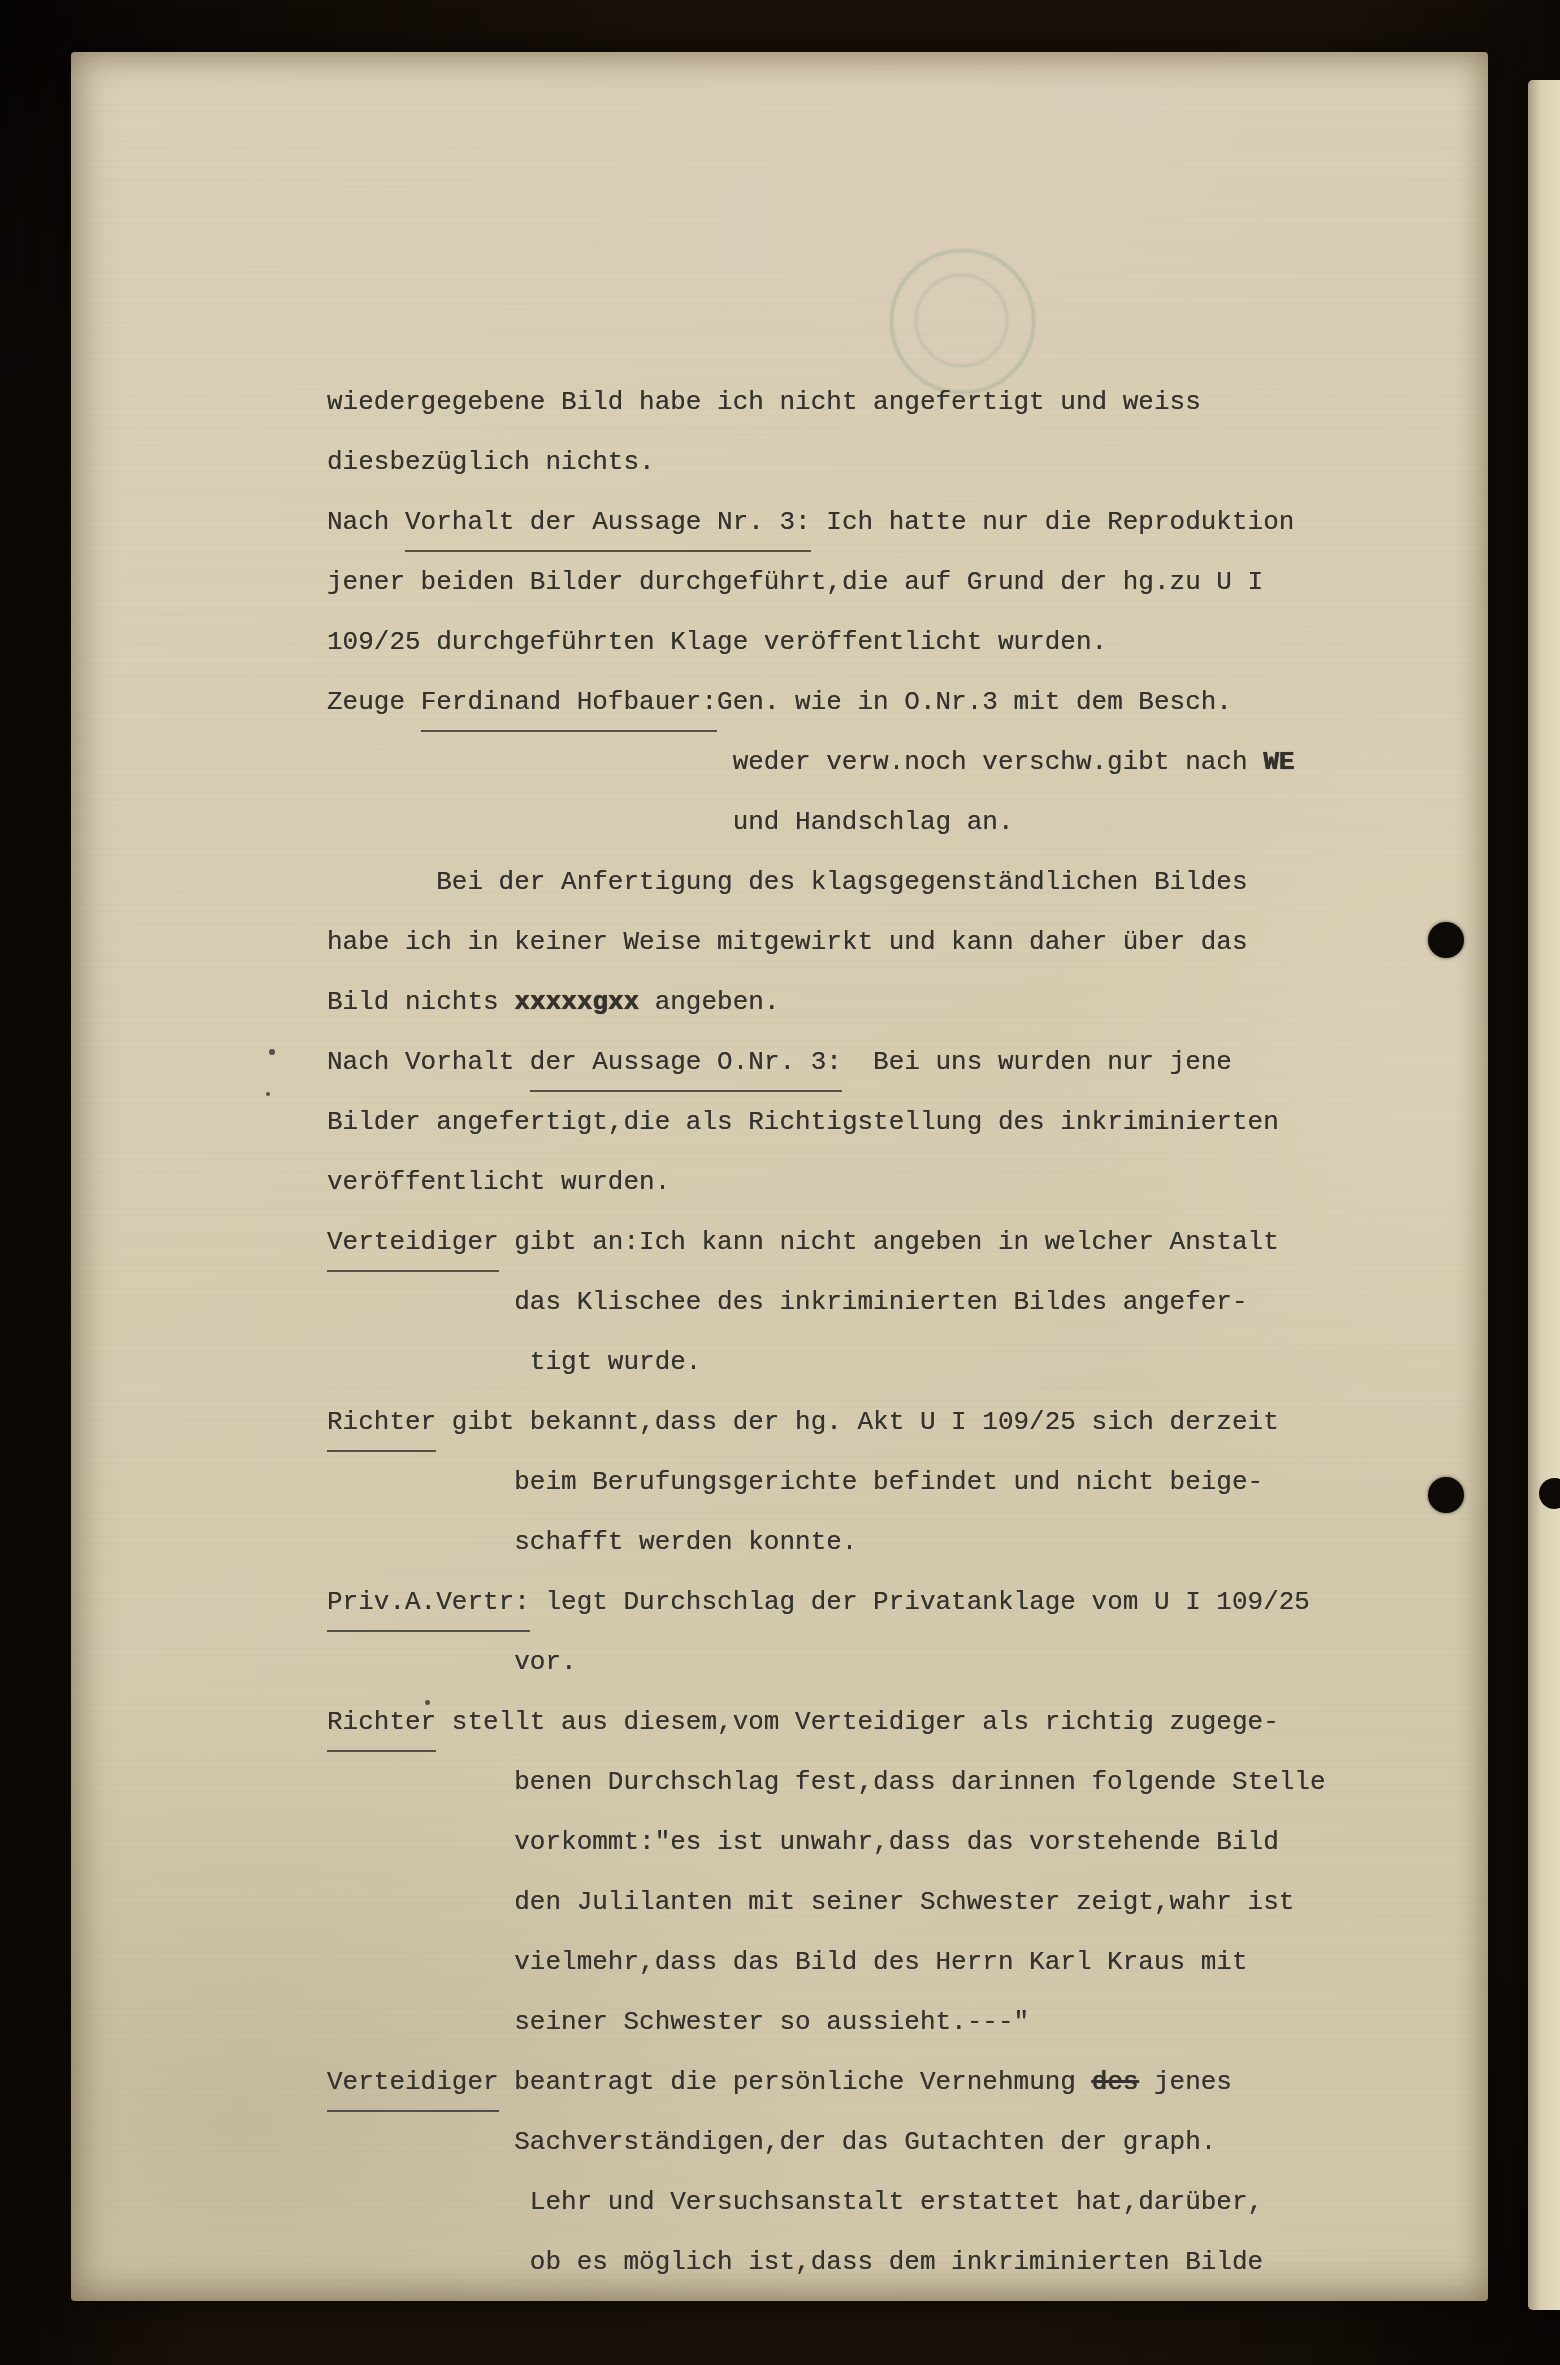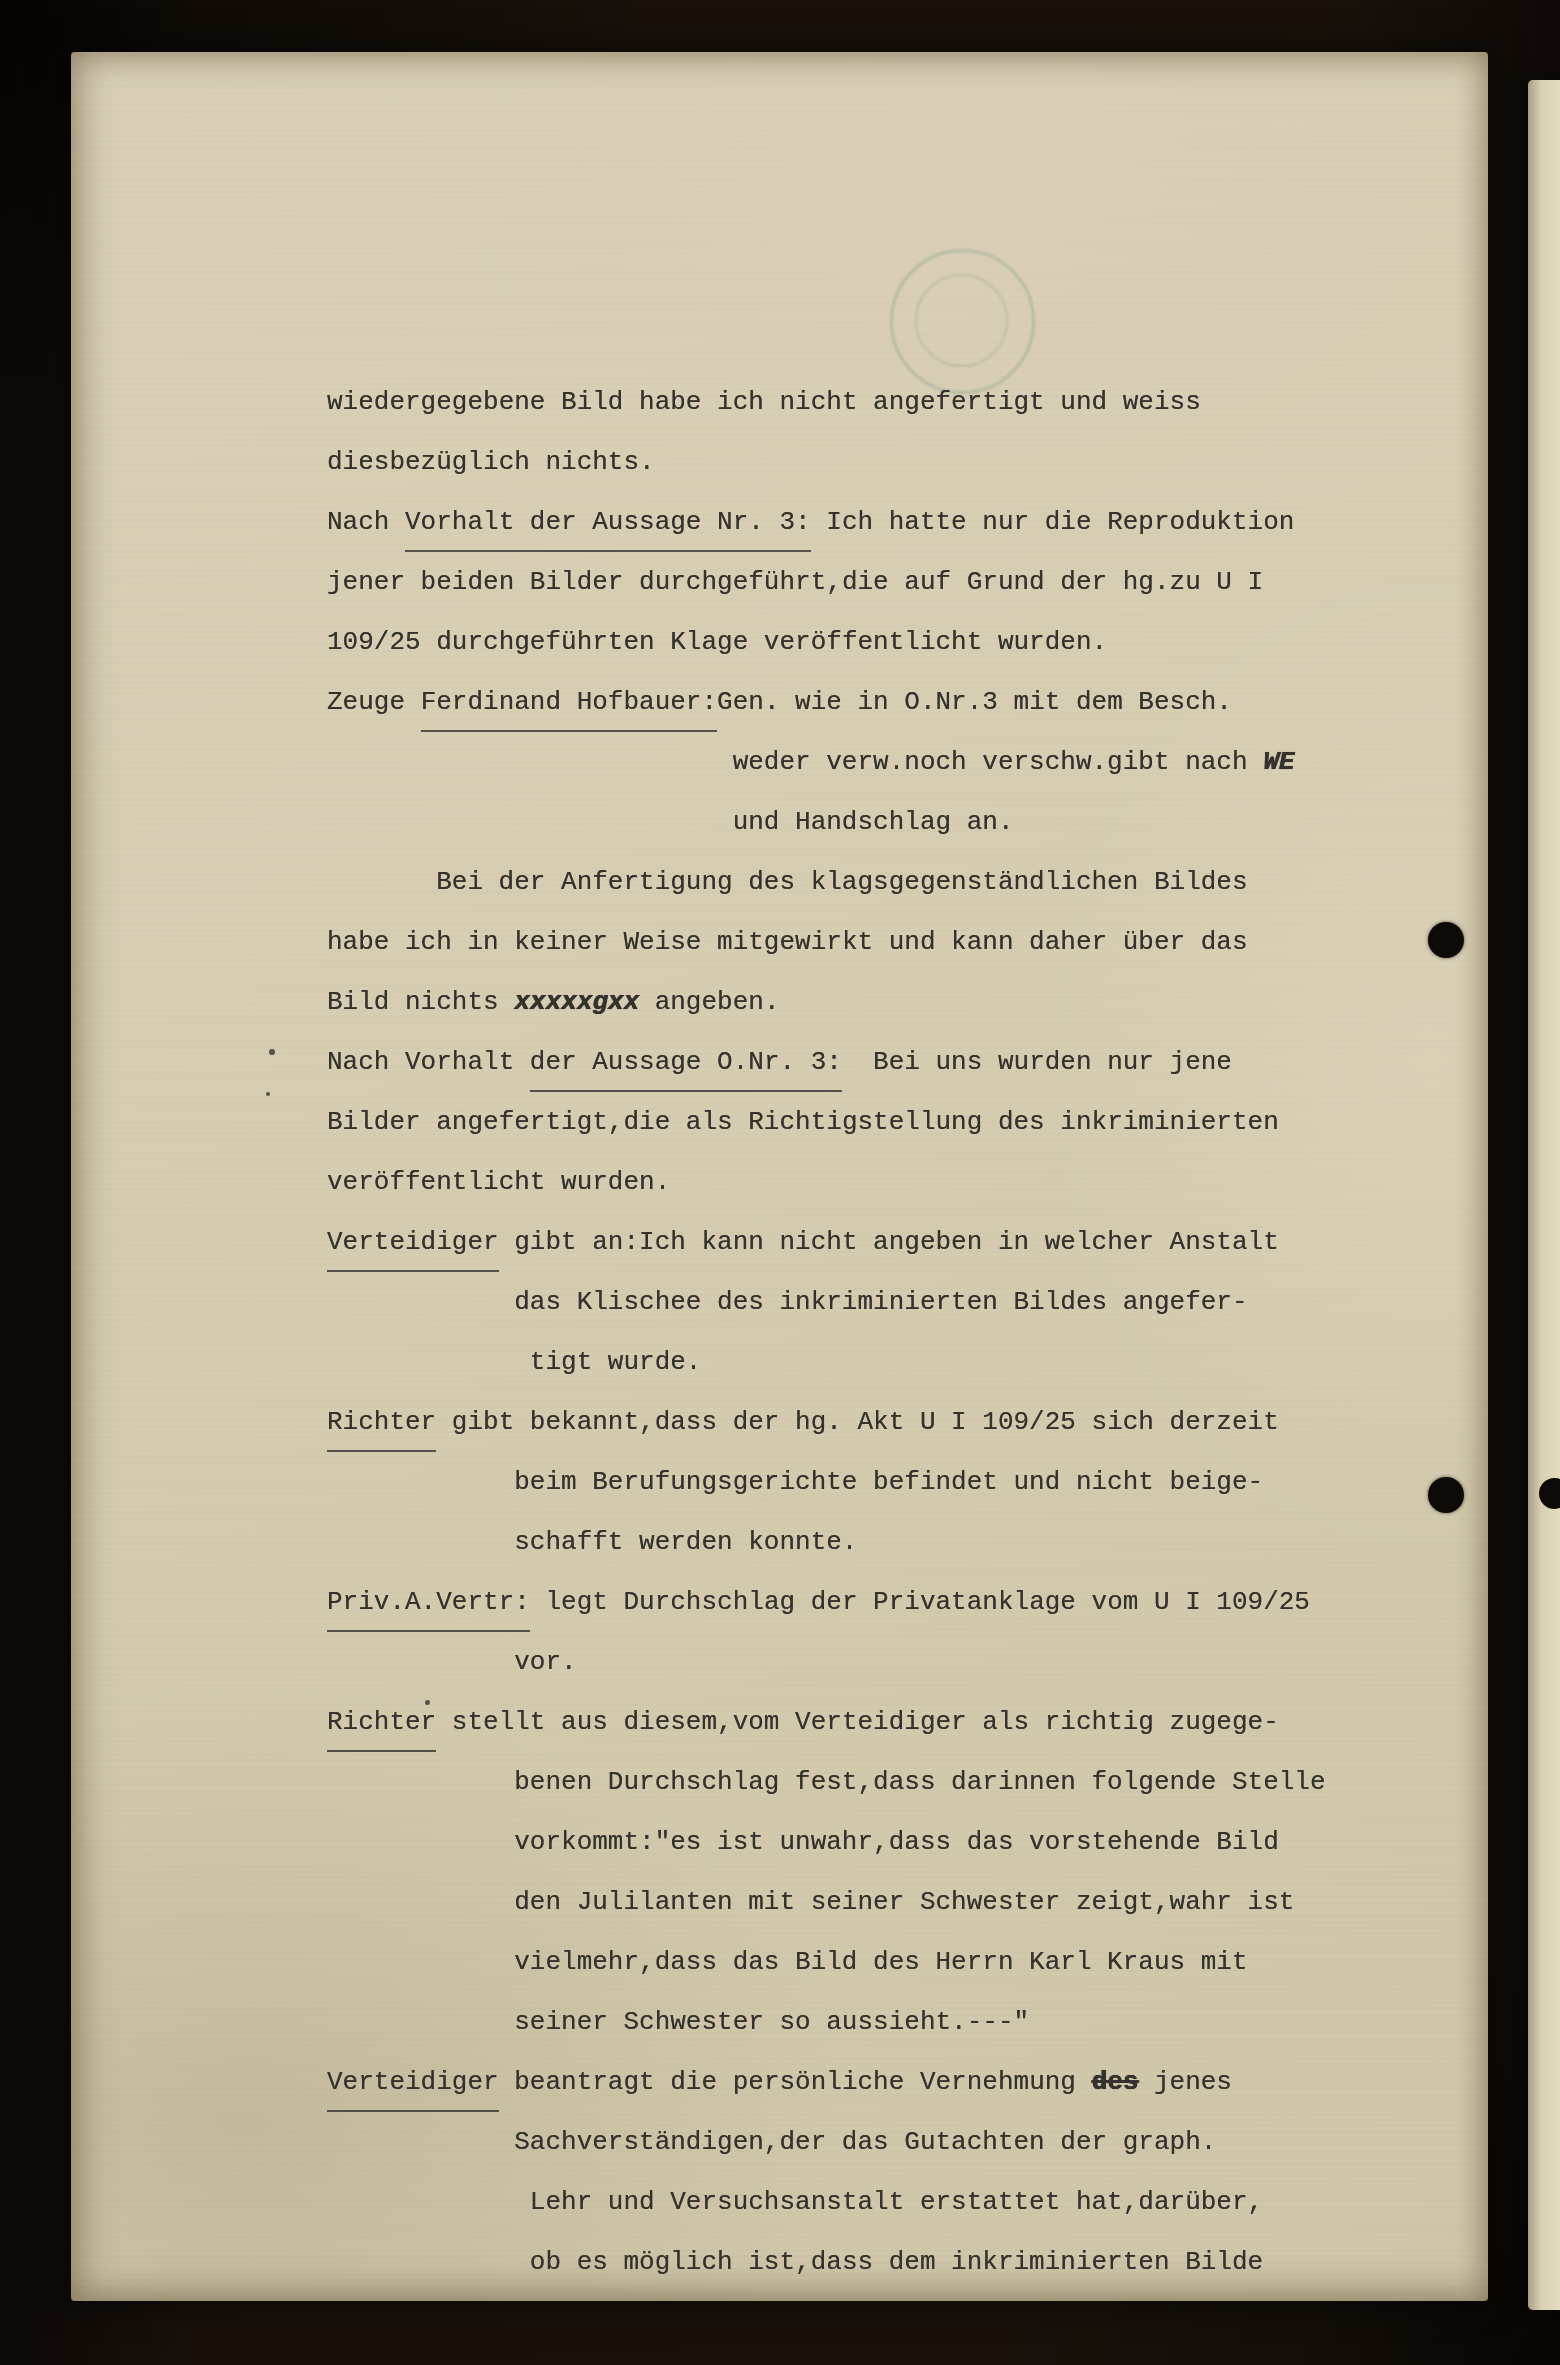--- a/index.html
+++ b/index.html
@@ -54,24 +54,23 @@
     text-shadow: 0 0 0.5px rgba(42,40,36,.65);
   }
   .line { min-height: 60px; }
   .u {
     border-bottom: 2.3px solid rgba(52,50,46,.8);
     padding-bottom: 13px;
   }
   .b {
     font-weight: bold;
     text-shadow: 0.6px 0 currentColor, 0 0 0.8px rgba(30,28,25,.8);
-    font-style: italic;
   }
   .x {
-    font-weight: bold;
+    font-weight: normal;
     text-decoration: line-through;
     text-decoration-thickness: 3.1px;
     text-shadow: 0.6px 0 currentColor, 0 0 0.8px rgba(30,28,25,.8);
   }
 
   .stamp {
     position: absolute;
     left: 819px;
     top: 197px;
     width: 139px;

